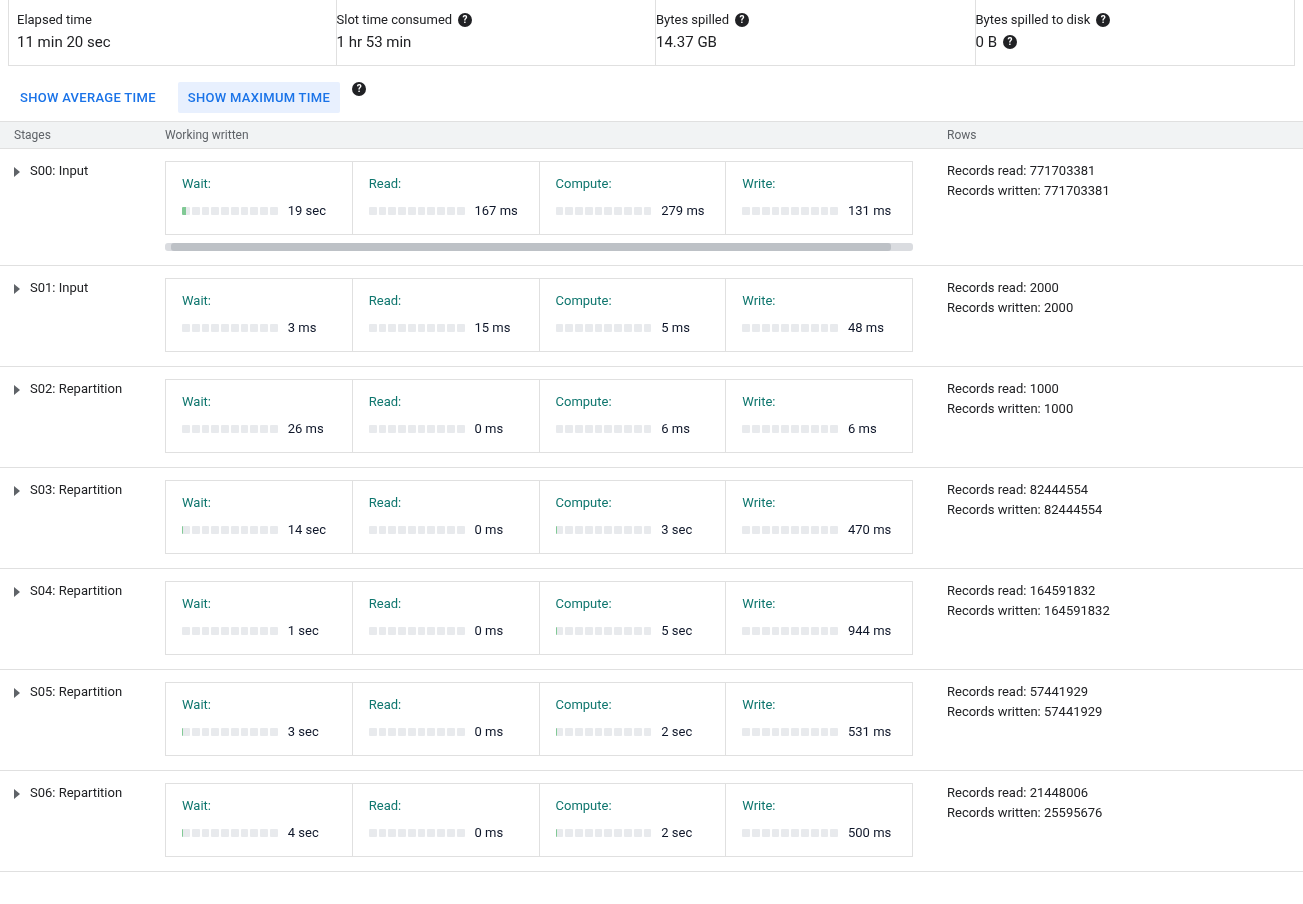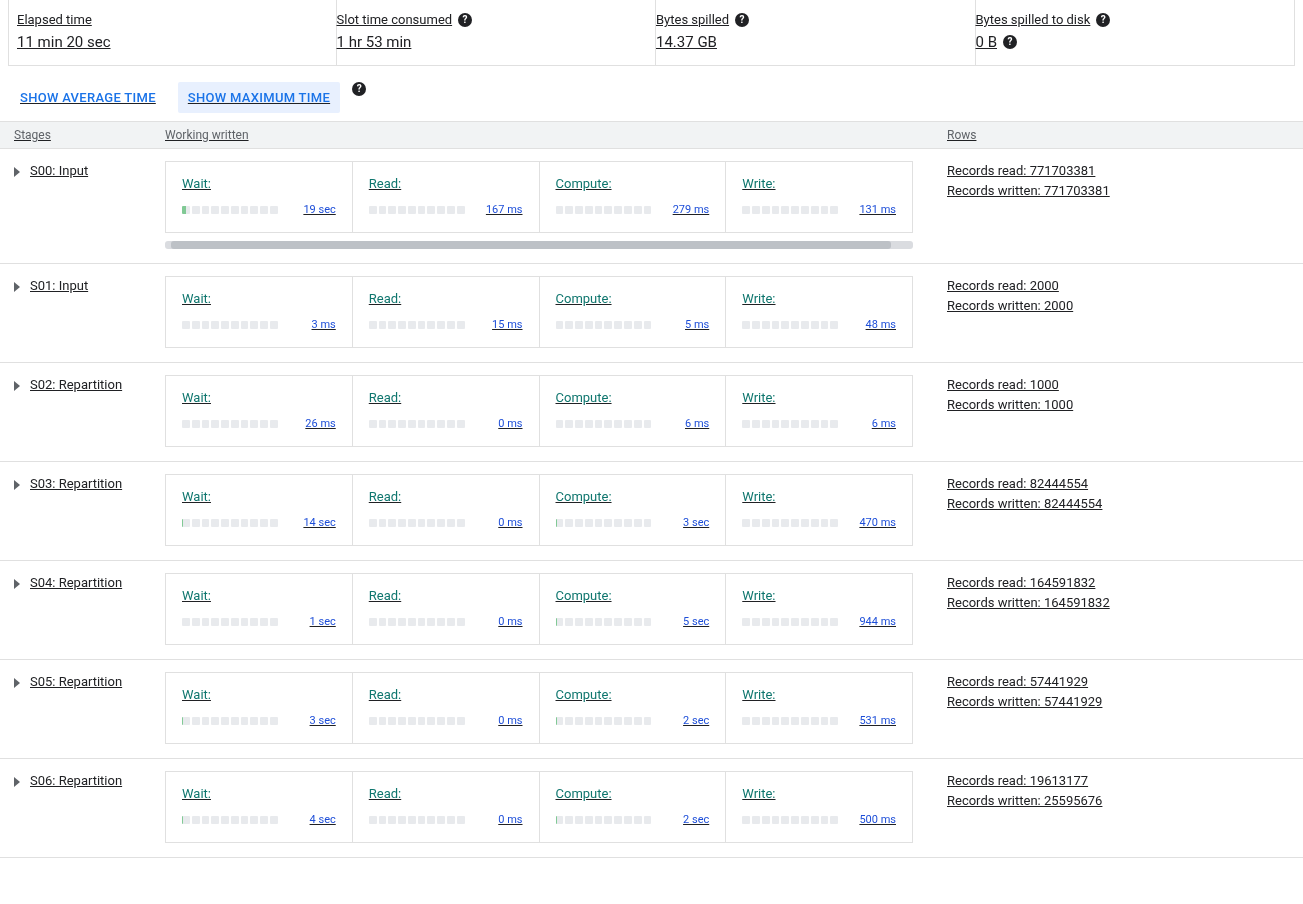--- a/index.html
+++ b/index.html
@@ -2,21 +2,21 @@
 <html><head>
 <meta charset="utf-8">
 <style>
   * { box-sizing: border-box; margin: 0; padding: 0; }
   body {
     font-family: Roboto, "Helvetica Neue", Arial, sans-serif;
     font-size: 13px;
     color: #202124;
     background: #fff;
   }
-  .container { width: 1303px; text-decoration: underline; }
+  .container { width: 1303px; }
 
   
   .summary-row {
     display: flex;
     border: 1px solid #e0e0e0;
     border-top: none;
     margin: 0 8px 16px 8px;
   }
   .summary-card {
     flex: 1;
@@ -133,24 +133,23 @@
     font-size: 13px;
     color: #0f766e;
     margin-bottom: 12px;
   }
   .timing-bar-row {
     display: flex;
     align-items: center;
     gap: 10px;
   }
   .timing-value {
-    font-size: 11px;
-    color: #1d4ed8;
+    font-size: 13px;
+    color: #0f172a;
     min-width: 48px;
-    text-align: right;
   }
 
   
   .seg-bar {
     display: flex;
     gap: 2px;
     flex: 1;
   }
   .seg {
     height: 8px;
@@ -826,19 +825,19 @@
                   <div class="seg"></div>
                   <div class="seg"></div>
                   <div class="seg"></div>
                 </div>
                 <div class="timing-value">500 ms</div>
               </div>
             </div>
           </div>
         </div>
         <div class="rows-cell">
-          <div>Records read: 19613177</div>
+          <div>Records read: 21448006</div>
           <div>Records written: 25595676</div>
         </div>
       </div>
     </div>
 
 </div>
 
 </body></html>

